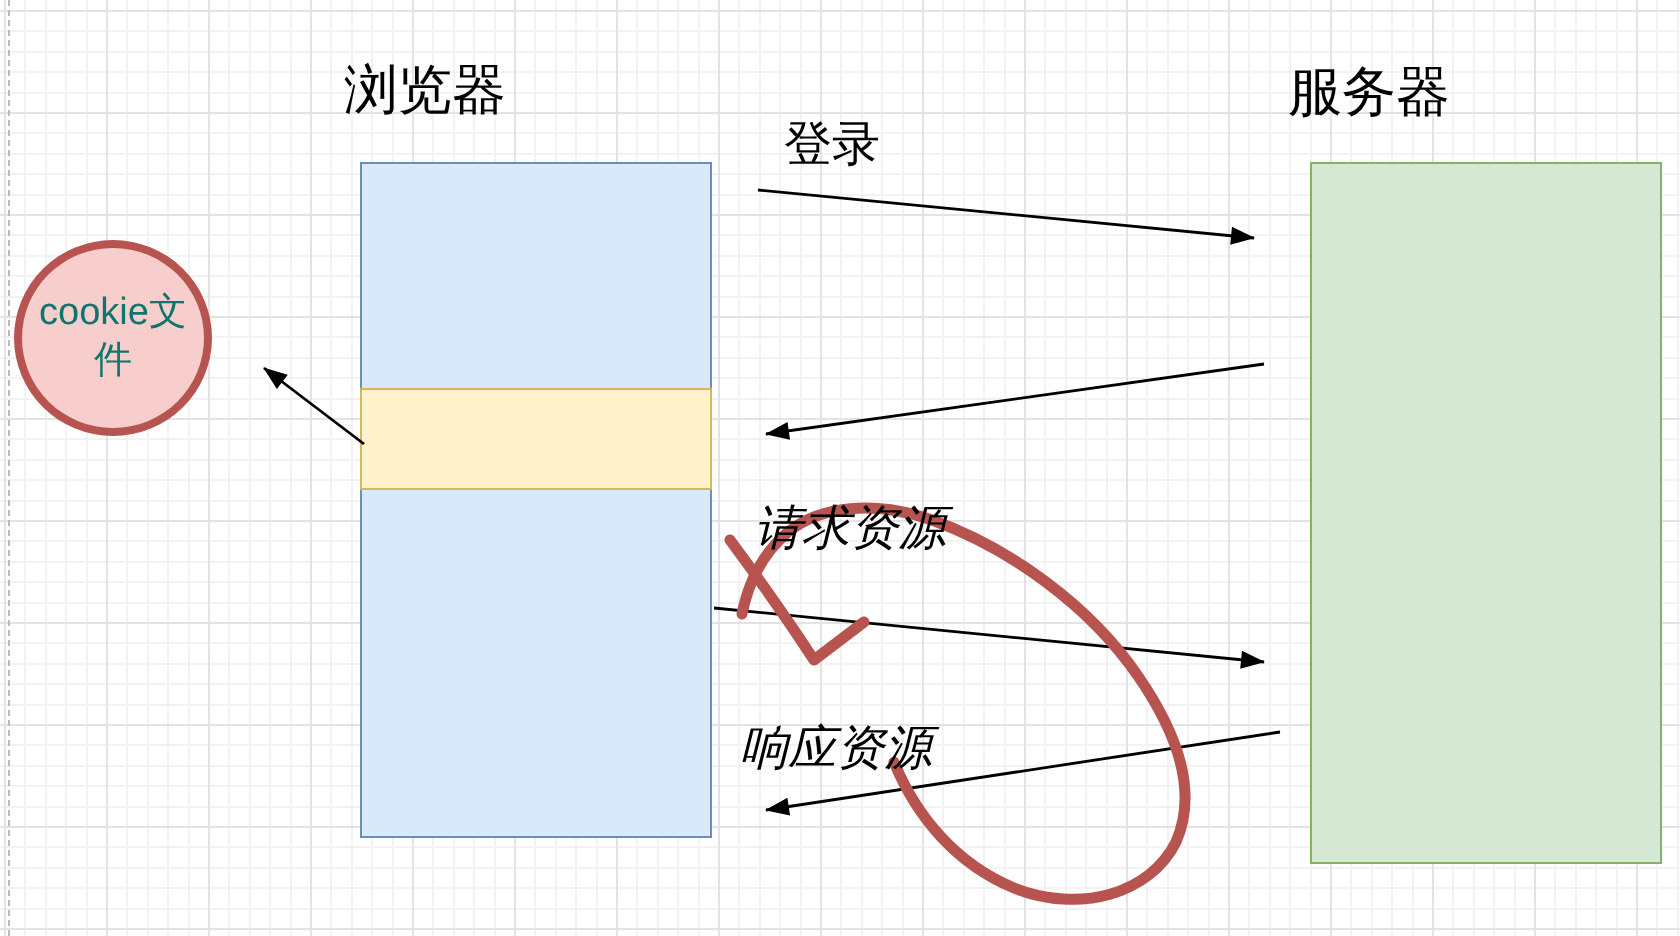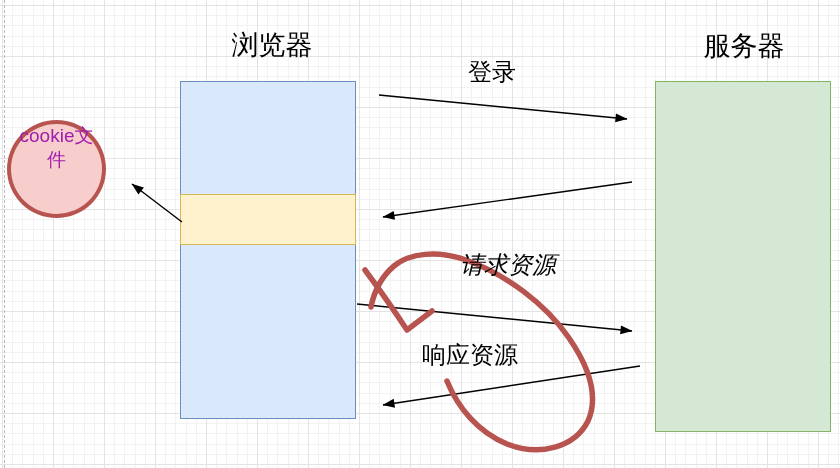--- a/index.html
+++ b/index.html
@@ -38,46 +38,46 @@
     background: #fff2cc; border: 1px solid #d6b656;
   }
   .server-box {
     left: 655px; top: 81px; width: 176px; height: 351px;
     background: #d5e8d4; border: 1px solid #82b366;
   }
   .cookie-circle {
     left: 7px; top: 120px; width: 99px; height: 98px;
     background: #f8cecc; border: 4px solid #b85450;
     border-radius: 50%;
-    display: flex; justify-content: center;
+    display: flex; align-items: center; justify-content: center;
     text-align: center;
-    font-size: 19px; line-height: 1.25; color: #a21caf;
+    font-size: 19px; line-height: 1.25; color: #0f766e;
     padding: 0 2px;
   }
 
   svg.connectors {
     position: absolute; left: 0; top: 0;
     width: 840px; height: 468px;
     pointer-events: none;
   }
 
   .label {
     position: absolute;
     color: #000;
-    text-align: center;
+    text-align: left;
     white-space: nowrap;
   }
   .node-title   { font-size: 27px; }
   .edge-label   { font-size: 24px; }
   .browser-title  { left: 172px; top: 27px;  width: 200px; }
   .server-title   { left: 644px; top: 28px;  width: 200px; }
   .login-label    { left: 392px; top: 56px;  width: 200px; }
   .save-label     { left: 392px; top: 157px; width: 200px; }
   .request-label  { left: 377px; top: 250px; width: 262px; line-height: 30px; font-style: italic; }
-  .response-label { left: 370px; top: 339px; width: 200px; }
+  .response-label { left: 370px; top: 358px; width: 200px; font-style: italic; }
 </style>
 </head>
 <body>
 
 <div class="canvas">
 
   <div class="page-boundary"></div>
 
   <div class="shape browser-box"></div>
   <div class="shape cookie-band"></div>

